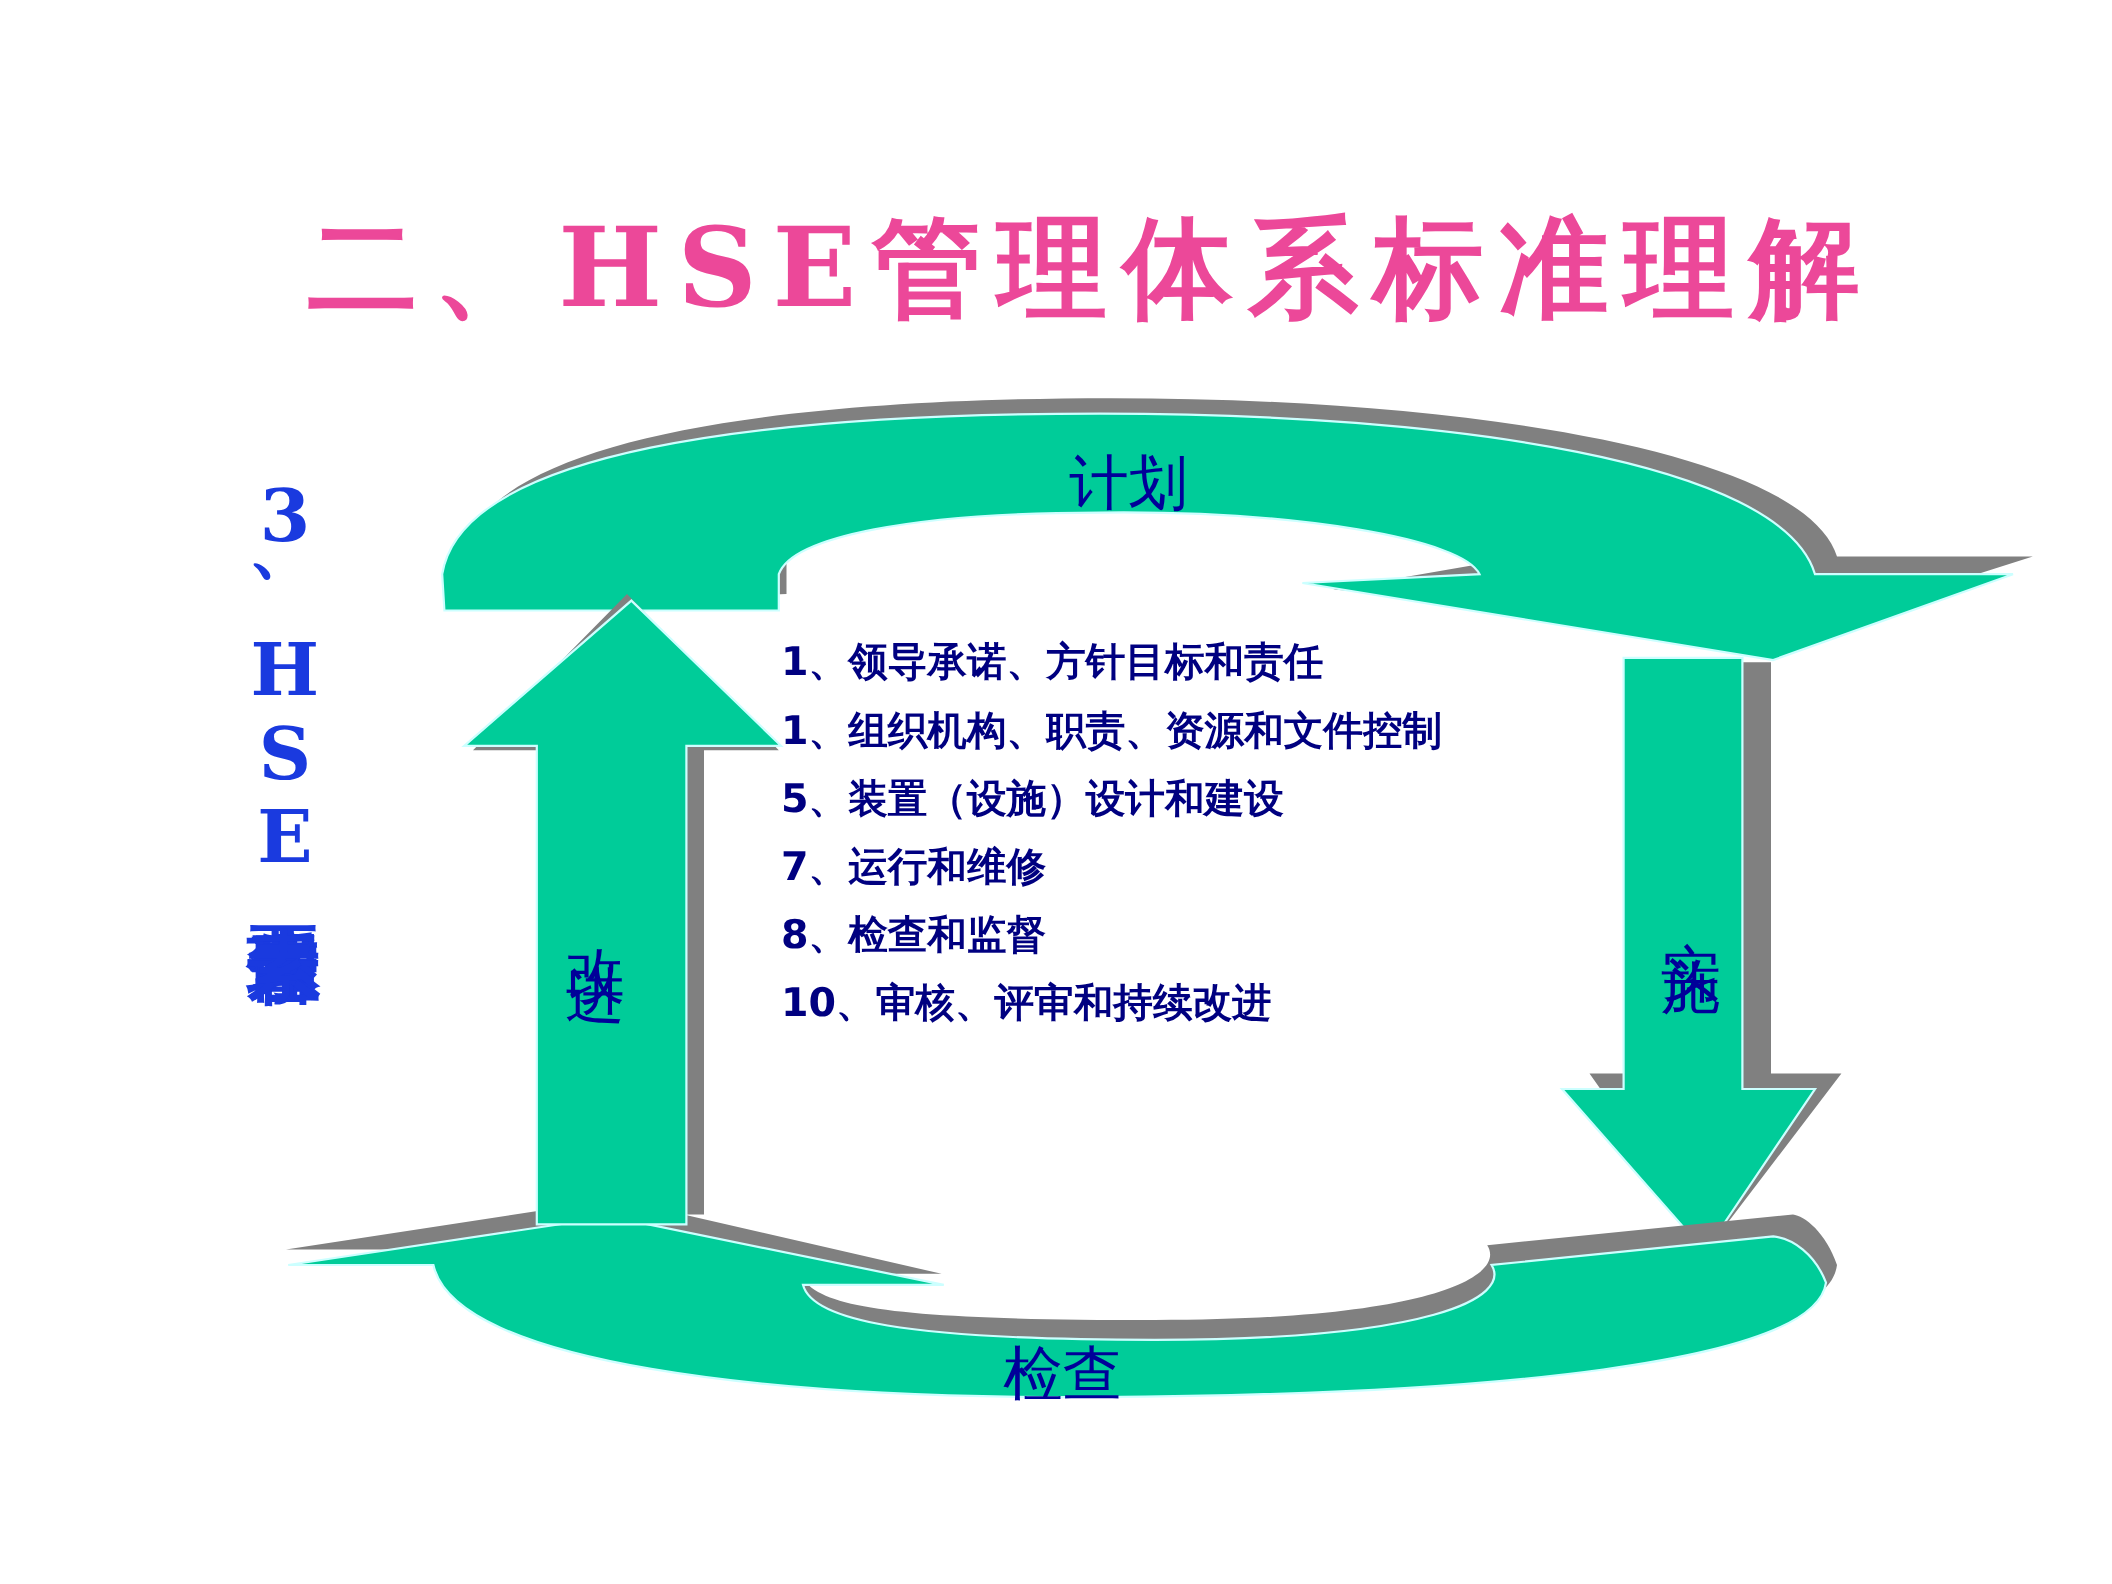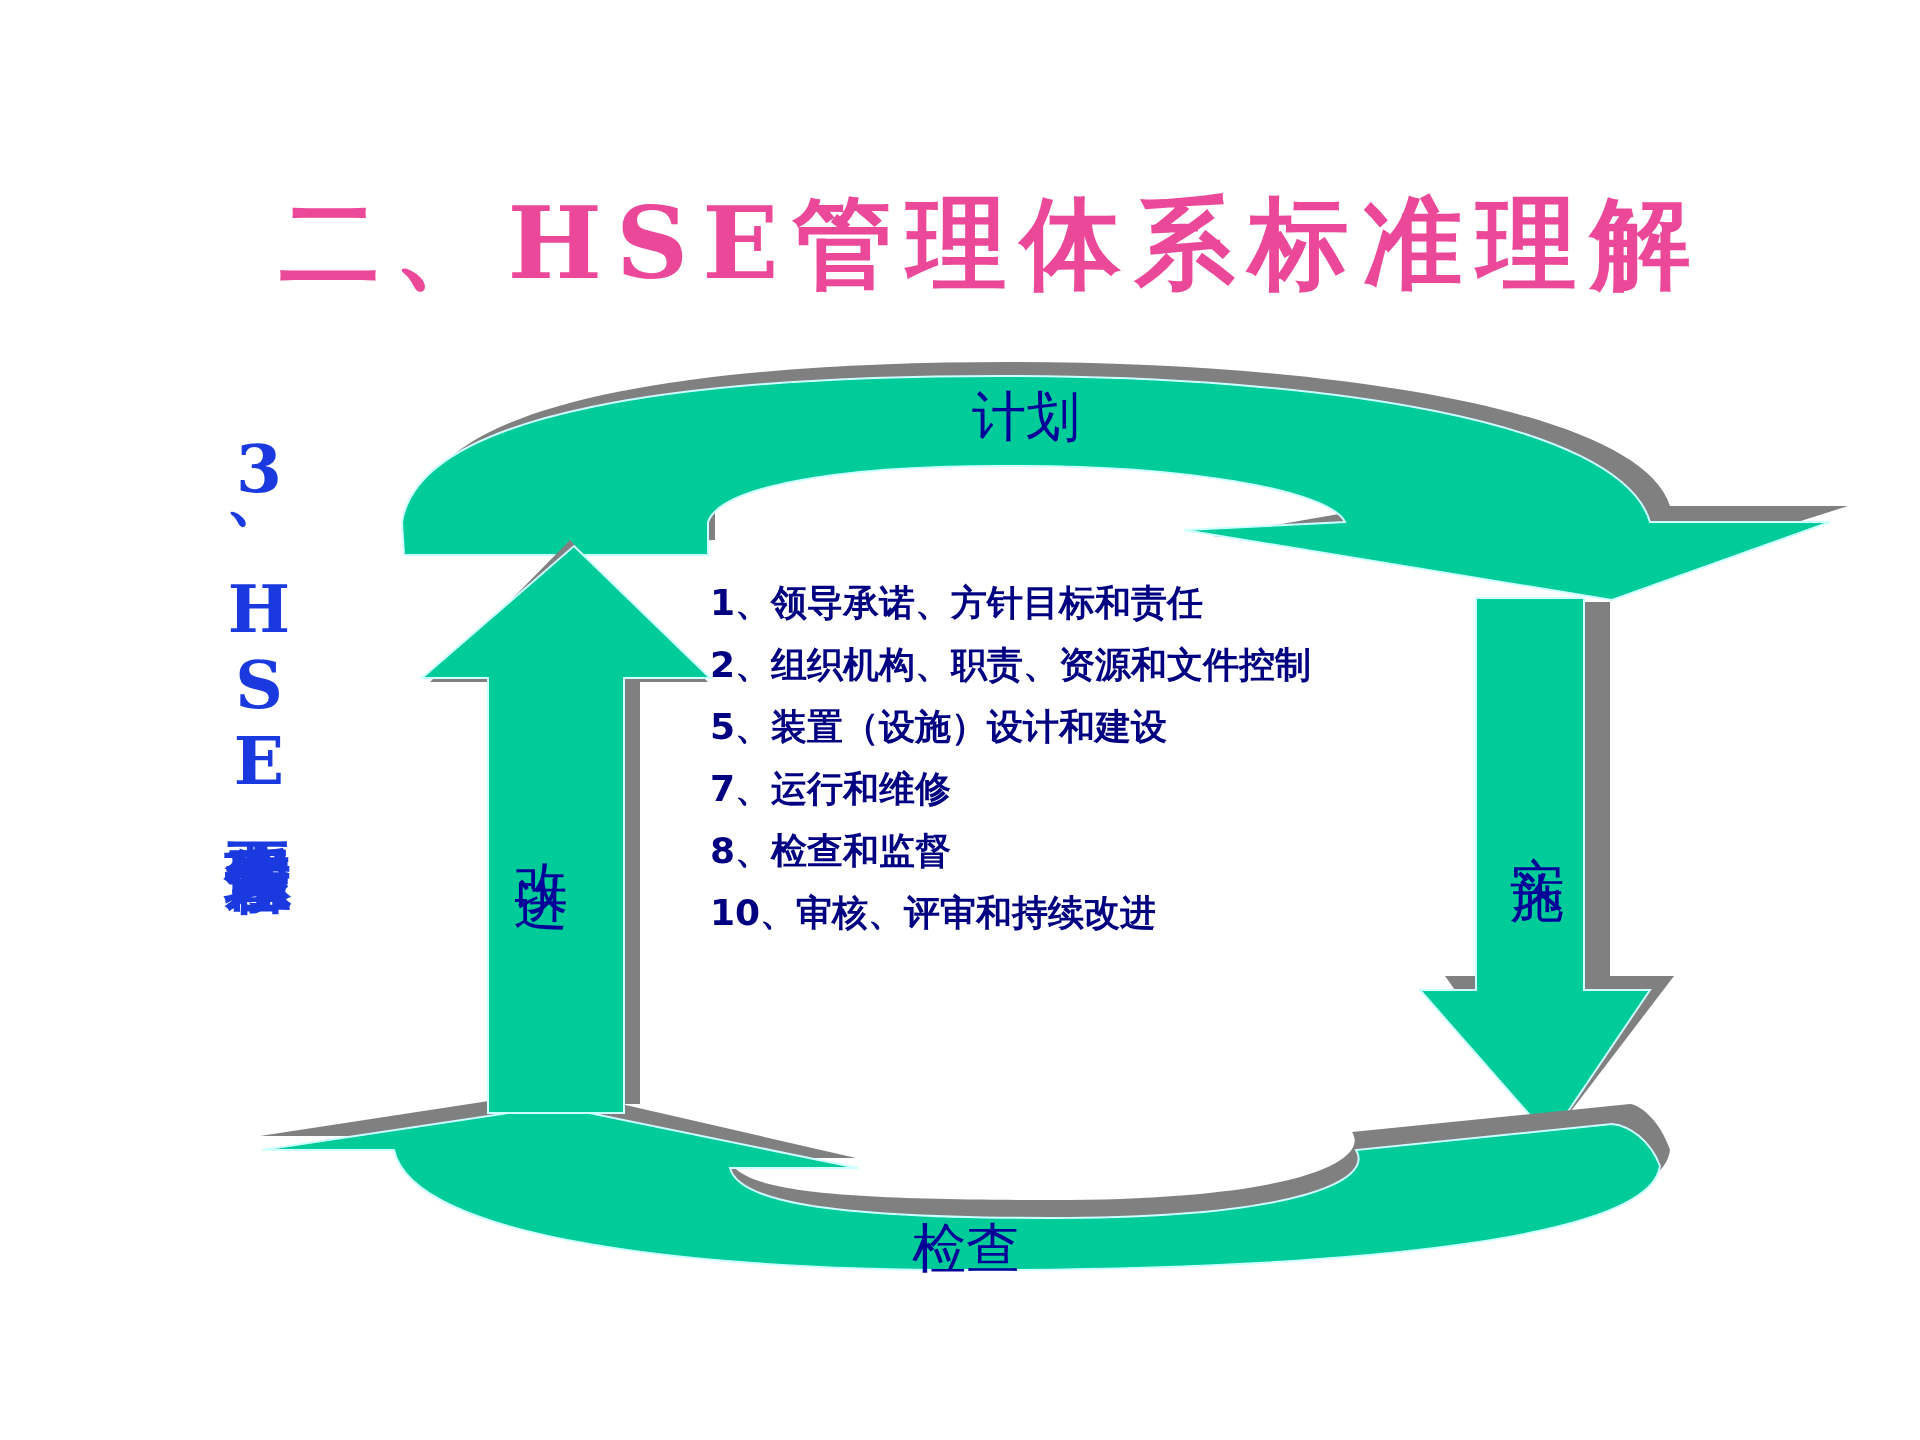--- a/index.html
+++ b/index.html
@@ -30,21 +30,21 @@
 </style>
 </head>
 <body>
 
 <div class="title">二、HSE管理体系标准理解</div>
 
 <div class="side-title">3、HSE管理体系要素</div>
 
 <ul class="list">
   <li>1、领导承诺、方针目标和责任</li>
-  <li>2、组织机构、职责、资源和文件控制</li>
+  <li>1、组织机构、职责、资源和文件控制</li>
   <li>5、装置（设施）设计和建设</li>
   <li>7、运行和维修</li>
   <li>8、检查和监督</li>
   <li>10、审核、评审和持续改进</li>
 </ul>
 
 <svg class="diagram" width="1920" height="1440" viewBox="0 0 1920 1440">
 
   <g>
     <path d="M420 506 C 440 400, 700 362, 1010 362 C 1330 362, 1640 410, 1670 506 L 1848 506 L 1640 572 L 1212 536 L 1385 506 C 1360 470, 1200 450, 1010 452 C 830 452, 730 470, 715 500 L 715 540 L 418 552 Z" fill="#808080"></path>
@@ -60,16 +60,16 @@
     <path d="M1352 1132 C 1370 1160, 1300 1200, 1050 1200 C 820 1200, 740 1190, 728 1158 L 856 1158 L 560 1090 L 260 1136 L 420 1136 C 440 1230, 700 1258, 1000 1256 C 1350 1254, 1660 1230, 1670 1150 C 1660 1120, 1640 1105, 1630 1104 Z" fill="#808080"></path>
     <path d="M1356 1150 C 1374 1180, 1300 1218, 1050 1218 C 820 1218, 738 1200, 730 1168 L 858 1168 L 555 1106 L 262 1150 L 394 1150 C 414 1240, 700 1272, 1000 1270 C 1350 1268, 1650 1240, 1660 1166 C 1650 1140, 1630 1126, 1612 1124 Z" fill="#00CC99" stroke="#CCFFFF" stroke-width="2"></path>
   </g>
 
   <g>
     <polygon points="570,540 708,682 640,682 640,1104 506,1104 506,682 430,682" fill="#808080"></polygon>
     <polygon points="574,546 710,678 624,678 624,1113 488,1113 488,678 422,678" fill="#00CC99" stroke="#CCFFFF" stroke-width="2"></polygon>
   </g>
 </svg>
 
-<div class="phase" style="left:972px; top:390px;">计划</div>
+<div class="phase" style="left:972px; top:412px;">计划</div>
 <div class="phase vertical" style="left:1510px; top:812px;">实施</div>
 <div class="phase" style="left:912px; top:1222px;">检查</div>
 <div class="phase vertical" style="left:514px; top:820px;">改进</div>
 
 </body></html>

